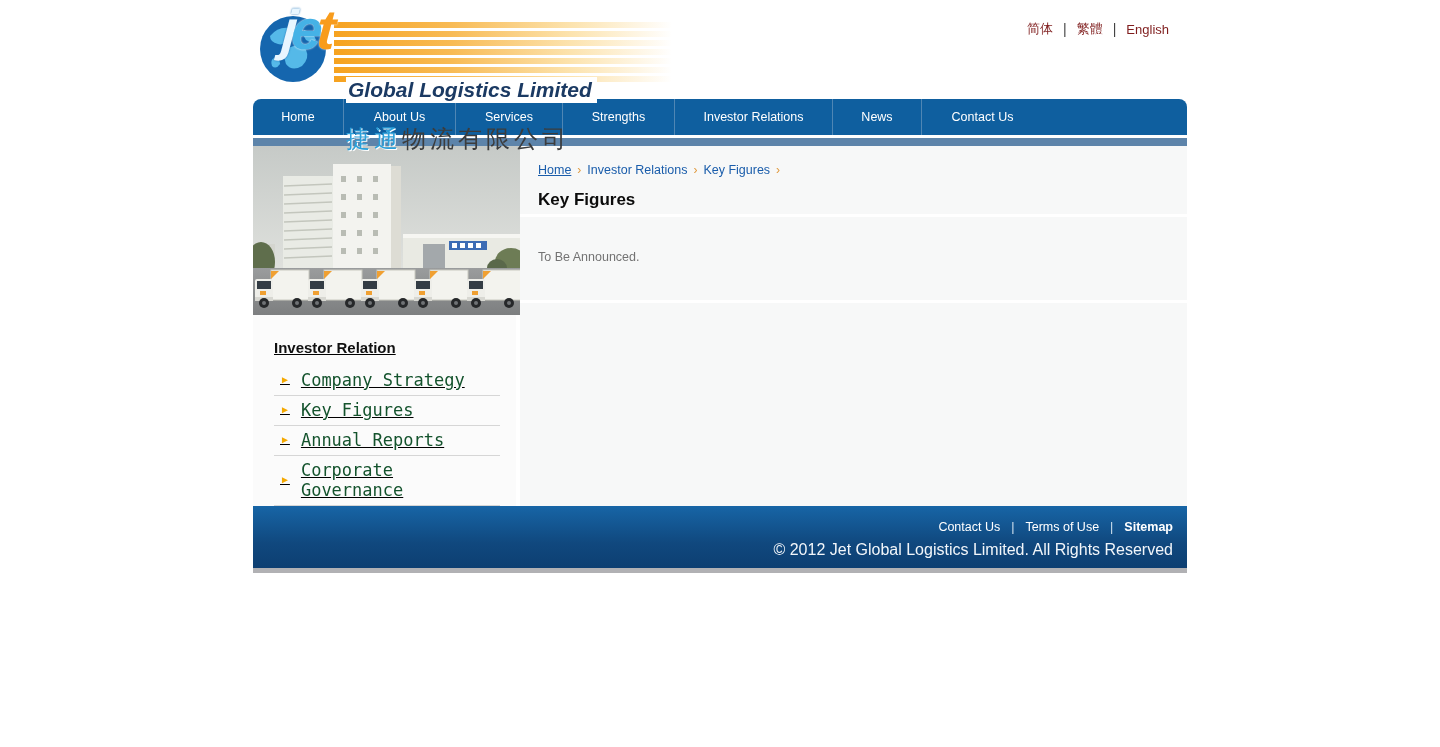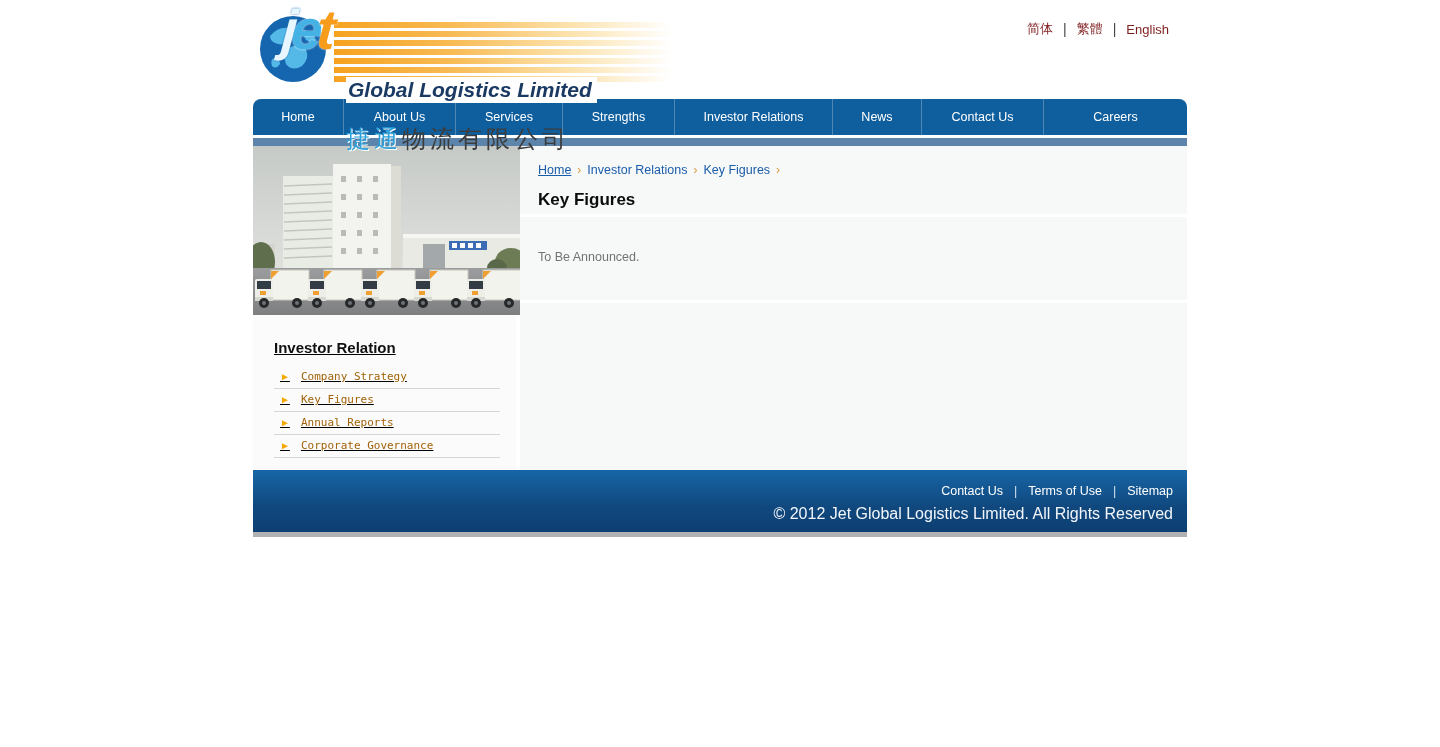--- a/index.html
+++ b/index.html
@@ -77,21 +77,21 @@
   }
   .side-menu { margin: 0 16px 0 21px; }
   .side-menu-item {
     display: flex; align-items: center;
     padding: 4px 0 5px 6px; cursor: pointer;
     border-bottom: 1px solid #d6d6d6;
   }
   .bullet-icon { color: #f5a800; font-size: 10px; margin-right: 11px; line-height: 1; }
   .side-menu-label {
     font-family: "DejaVu Sans Mono", monospace;
-    font-size: 11px; color: #a16207;
+    font-size: 17px; color: #14532d;
   }
 
   .content { flex: 1; display: flex; flex-direction: column; }
   .content-head { padding: 17px 20px 0 18px; height: 71px; border-bottom: 3px solid #ffffff; }
   .breadcrumb { font-size: 12.5px; display: flex; align-items: center; }
   .crumb-link { color: #1a5dab; cursor: pointer; }
   .crumb-link.underlined { text-decoration: underline; }
   .crumb-sep { color: #e09a3e; margin: 0 6px; font-size: 12px; }
   .page-title { margin-top: 13px; font-size: 17px; font-weight: bold; color: #0c0c0c; }
   .content-body { height: 86px; padding: 33px 20px 0 18px; border-bottom: 3px solid #ffffff; }
@@ -105,21 +105,21 @@
     color: #fff;
   }
   .footer-company {
     position: absolute; left: 26px; top: 24px;
     font-size: 17px; font-weight: bold;
     text-shadow: 1px 1px 1px rgba(0,0,0,0.45);
   }
   .footer-right { position: absolute; right: 14px; top: 14px; text-align: right; }
   .footer-links { display: flex; justify-content: flex-end; align-items: center; font-size: 12.5px; }
   .footer-link { padding: 0 11px; cursor: pointer; color: #fff; }
-  .footer-link:last-child { padding-right: 0; }
+  .footer-link:last-child { padding-right: 0; font-weight: bold; }
   .footer-divider { color: #cfe0ee; }
   .footer-copy { margin-top: 7px; font-size: 16px; color: #f2f6fa; }
   .footer-bottom-strip { height: 5px; background: #b1b1b4; }
 </style>
 </head>
 <body>
 
 <div class="page">
 
   <div class="header">
@@ -154,21 +154,20 @@
   </div>
 
   <div class="nav">
     <div class="nav-item" style="flex:0 0 90px">Home</div>
     <div class="nav-item" style="flex:0 0 112px">About Us</div>
     <div class="nav-item" style="flex:0 0 107px">Services</div>
     <div class="nav-item" style="flex:0 0 112px">Strengths</div>
     <div class="nav-item" style="flex:0 0 158px">Investor Relations</div>
     <div class="nav-item" style="flex:0 0 89px">News</div>
     <div class="nav-item" style="flex:0 0 122px">Contact Us</div>
-    <div class="nav-item" style="flex:1">Careers</div>
   </div>
   <div class="nav-gap"></div>
   <div class="sub-strip"></div>
 
   <div class="main">
 
     <div class="sidebar">
       <svg class="sidebar-photo" viewBox="0 0 267 169" preserveAspectRatio="none">
         <defs>
           <linearGradient id="sky" x1="0" y1="0" x2="0" y2="1">

